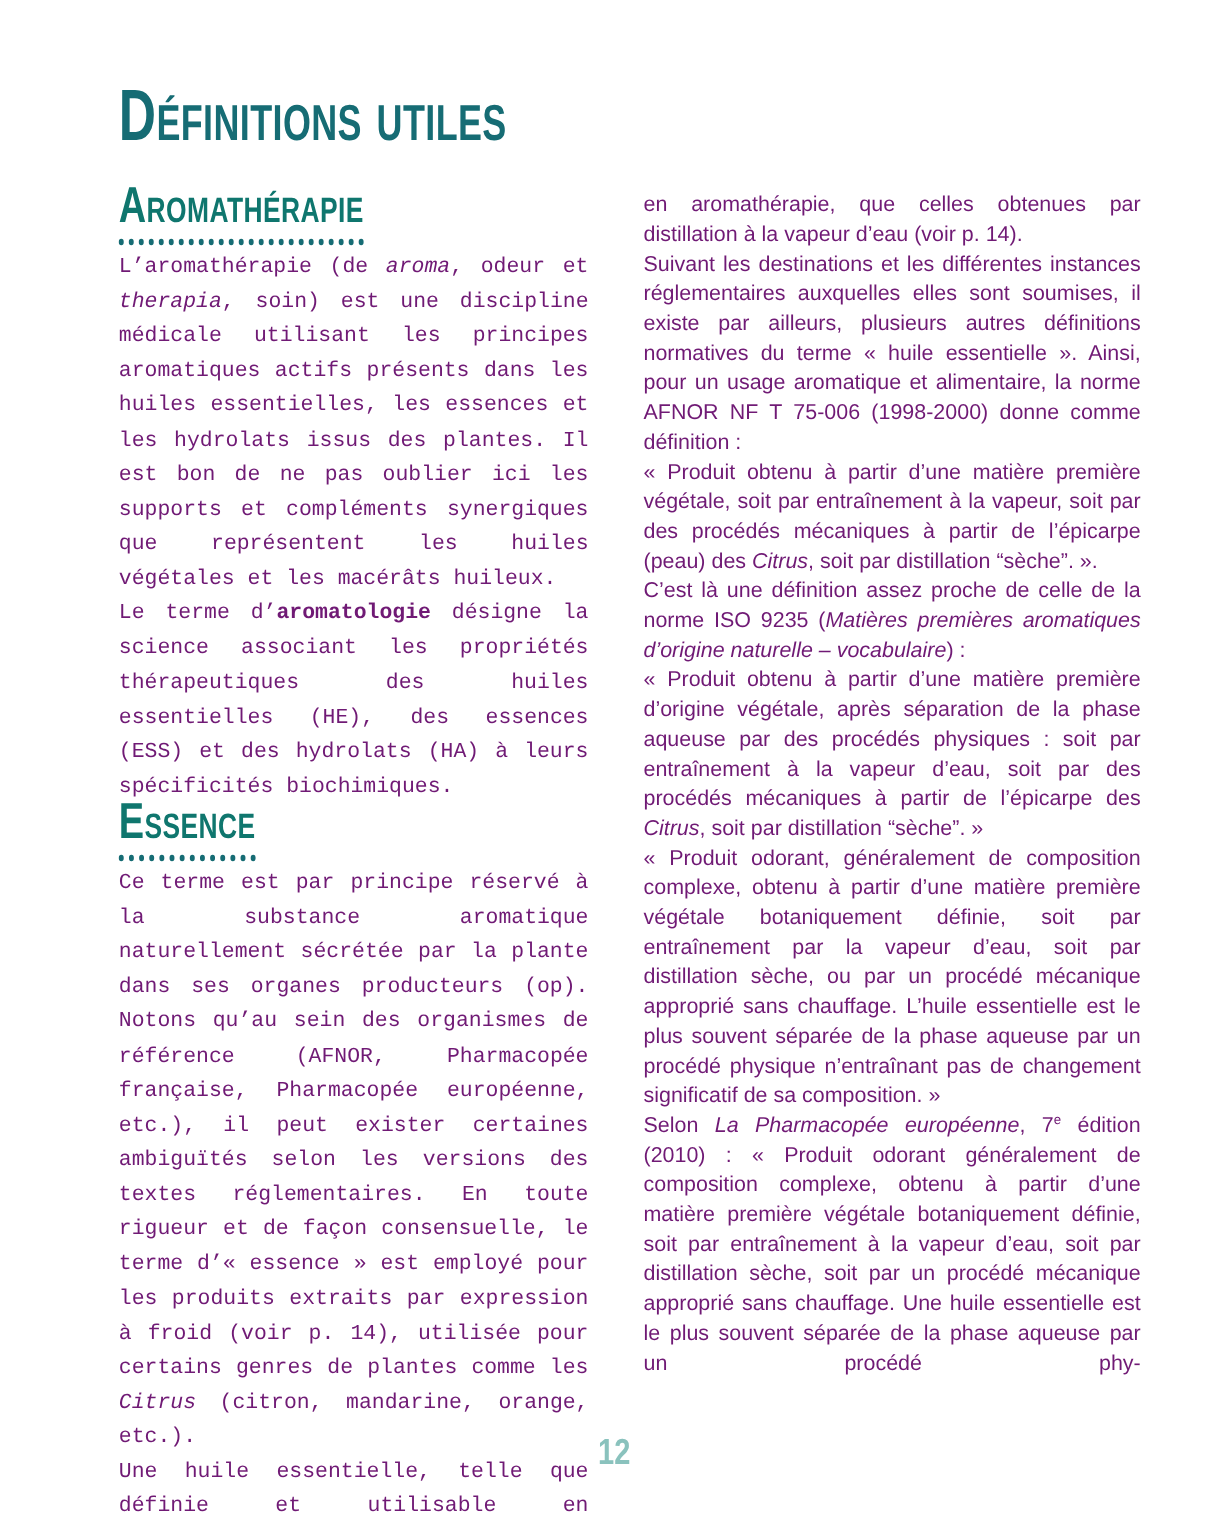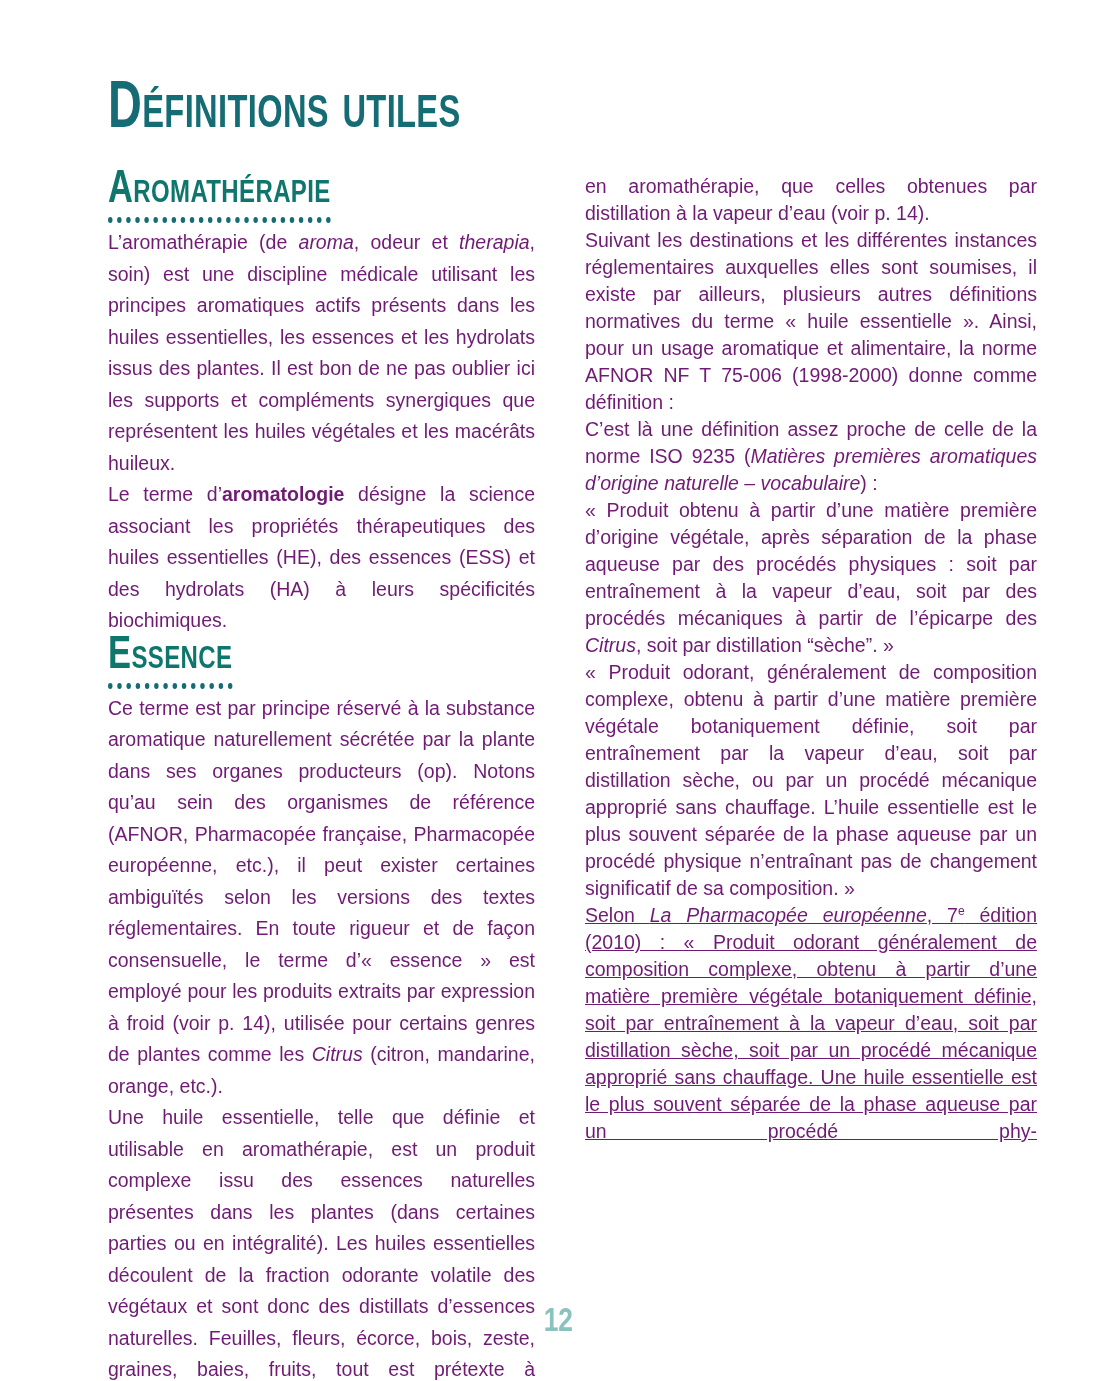--- a/index.html
+++ b/index.html
@@ -48,24 +48,24 @@
   }
   .col-left h2.sec:last-of-type { margin-top: -8px; }
   
   .body-p {
     margin: 0;
     font-size: 19.5px;
     text-align: justify;
     hyphens: auto; -webkit-hyphens: auto;
     color: #701a75;
   }
-  .col-left  .body-p { line-height: 31.5px; }
+  .col-left  .body-p { line-height: 31.5px; font-family: Liberation Mono, monospace; }
   .col-right .body-p { line-height: 27px; }
   h2.sec + .body-p { margin-top: 4px; }
-  .col-right .body-p:last-child { text-align-last: justify; text-decoration: underline; }
+  .col-right .body-p:last-child { text-align-last: justify; }
   .body-p b { font-weight: 700; margin-top: 12px; }
   .body-p i { font-style: italic; }
   .body-p sup { font-size: 0.62em; vertical-align: super; line-height: 0; }
   
   .page-number-wrap {
     position: absolute; left: 0; top: 1303px; width: 1116px;
     text-align: center; line-height: 1;
   }
   .page-number {
     display: inline-block;
@@ -85,19 +85,20 @@
     <p class="body-p"><span>L’aromathérapie (de </span><i>aroma</i><span>, odeur et </span><i>therapia</i><span>, soin) est une discipline médicale utilisant les principes aromatiques actifs présents dans les huiles essentielles, les essences et les hydrolats issus des plantes. Il est bon de ne pas oublier ici les supports et compléments synergiques que représentent les huiles végétales et les macérâts huileux.</span></p>
     <p class="body-p"><span>Le terme d’</span><b>aromatologie</b><span> désigne la science associant les propriétés thérapeutiques des huiles essentielles (HE), des essences (ESS) et des hydrolats (HA) à leurs spécificités biochimiques.</span></p>
     <h2 class="sec"><span class="sec-inner">Essence</span></h2>
     <p class="body-p"><span>Ce terme est par principe réservé à la substance aromatique naturellement sécrétée par la plante dans ses organes producteurs (op). Notons qu’au sein des organismes de référence (AFNOR, Pharmacopée française, Pharmacopée européenne, etc.), il peut exister certaines ambiguïtés selon les versions des textes réglementaires. En toute rigueur et de façon consensuelle, le terme d’« essence » est employé pour les produits extraits par expression à froid (voir p. 14), utilisée pour certains genres de plantes comme les </span><i>Citrus</i><span> (citron, mandarine, orange, etc.).</span></p>
     <p class="body-p"><span>Une huile essentielle, telle que définie et utilisable en aromathérapie, est un produit complexe issu des essences naturelles présentes dans les plantes (dans certaines parties ou en intégralité). Les huiles essentielles découlent de la fraction odorante volatile des végétaux et sont donc des distillats d’essences naturelles. Feuilles, fleurs, écorce, bois, zeste, graines, baies, fruits, tout est prétexte à extraction ! Ne sont actuellement considérées comme huiles essentielles,</span></p>
   </div>
 
 <div class="col col-right">
     <p class="body-p"><span>en aromathérapie, que celles obtenues par distillation à la vapeur d’eau (voir p. 14).</span></p>
     <p class="body-p"><span>Suivant les destinations et les différentes instances réglementaires auxquelles elles sont soumises, il existe par ailleurs, plusieurs autres définitions normatives du terme « huile essentielle ». Ainsi, pour un usage aromatique et alimentaire, la norme AFNOR NF T 75-006 (1998-2000) donne comme définition :</span></p>
+    <p class="body-p"><span>« Produit obtenu à partir d’une matière première végétale, soit par entraînement à la vapeur, soit par des procédés mécaniques à partir de l’épicarpe (peau) des </span><i>Citrus</i><span>, soit par distillation “sèche”. ».</span></p>
     <p class="body-p"><span>C’est là une définition assez proche de celle de la norme ISO 9235 (</span><i>Matières premières aromatiques d’origine naturelle – vocabulaire</i><span>) :</span></p>
     <p class="body-p"><span>« Produit obtenu à partir d’une matière première d’origine végétale, après séparation de la phase aqueuse par des procédés physiques : soit par entraînement à la vapeur d’eau, soit par des procédés mécaniques à partir de l’épicarpe des </span><i>Citrus</i><span>, soit par distillation “sèche”. »</span></p>
     <p class="body-p"><span>« Produit odorant, généralement de composition complexe, obtenu à partir d’une matière première végétale botaniquement définie, soit par entraînement par la vapeur d’eau, soit par distillation sèche, ou par un procédé mécanique approprié sans chauffage. L’huile essentielle est le plus souvent séparée de la phase aqueuse par un procédé physique n’entraînant pas de changement significatif de sa composition. »</span></p>
     <p class="body-p"><span>Selon </span><i>La Pharmacopée européenne</i><span>, 7</span><sup>e</sup><span> édition (2010) : « Produit odorant généralement de composition complexe, obtenu à partir d’une matière première végétale botaniquement définie, soit par entraînement à la vapeur d’eau, soit par distillation sèche, soit par un procédé mécanique approprié sans chauffage. Une huile essentielle est le plus souvent séparée de la phase aqueuse par un procédé phy-</span></p>
   </div>
 
 <div class="page-number-wrap"><span class="page-number">12</span></div>
 
 </body></html>

